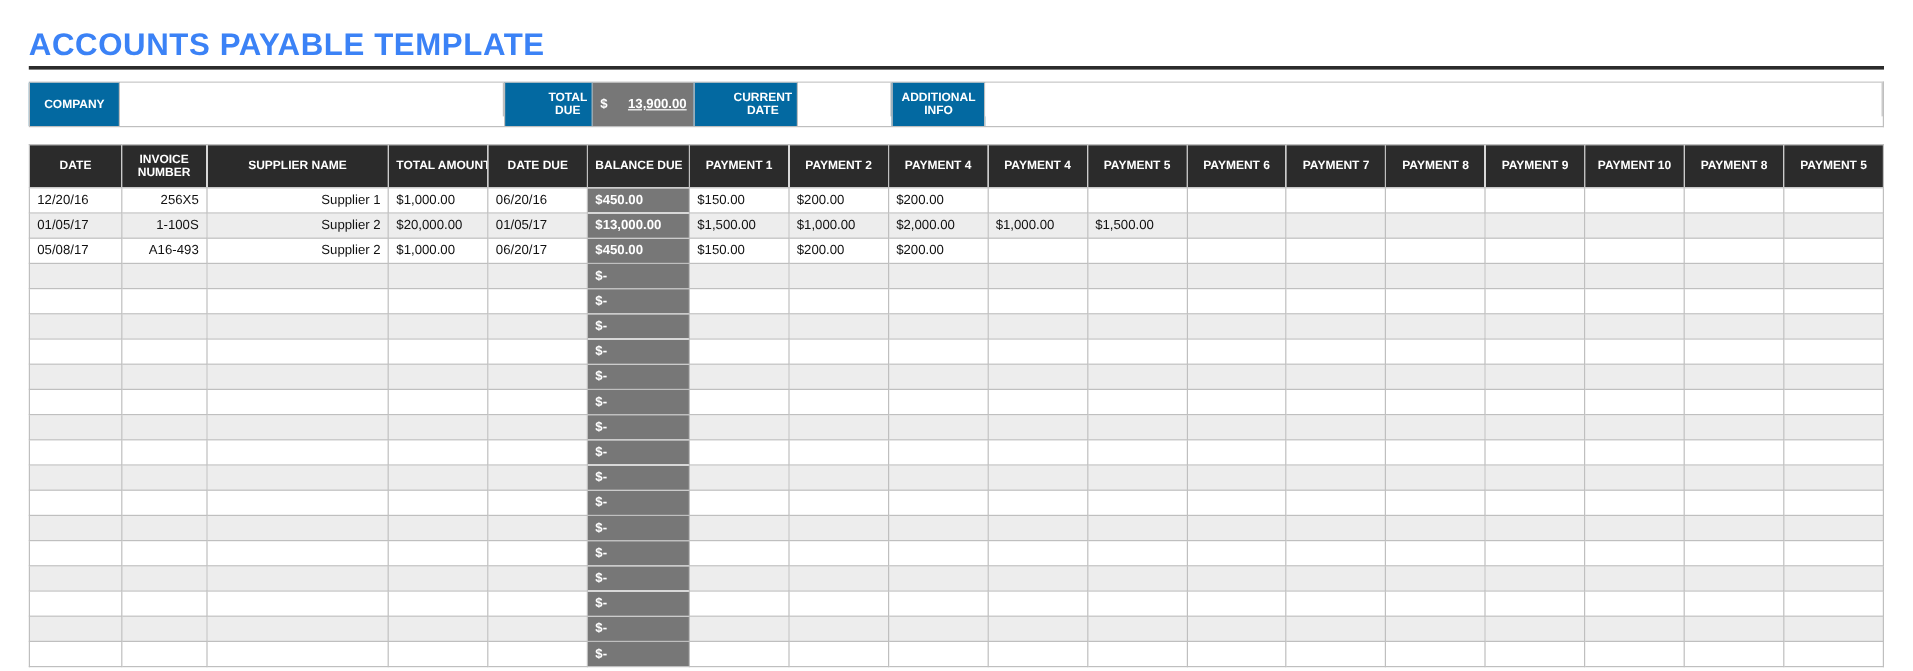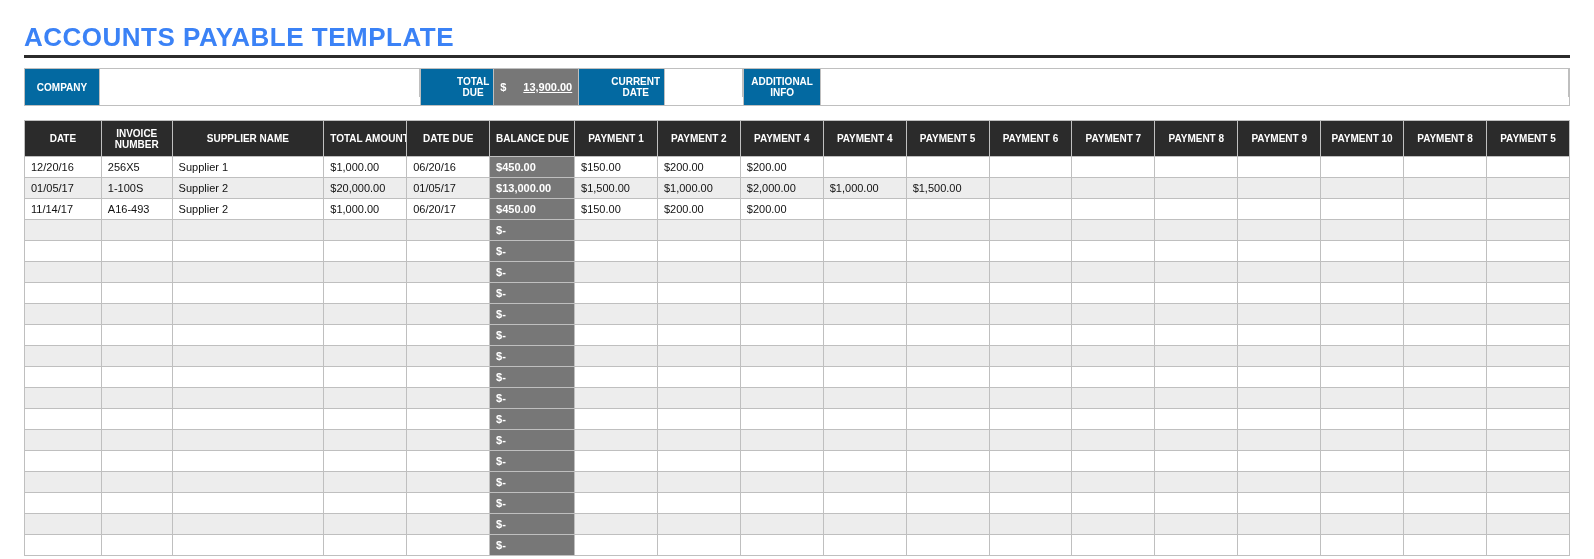--- a/index.html
+++ b/index.html
@@ -92,21 +92,21 @@
     background: #2b2b2b;
     color: #fff;
     font-size: 10px;
     font-weight: 700;
     text-align: center;
     height: 36px;
     line-height: 1.1;
   }
   td { color: #111; }
   td.center { text-align: left; }
-  td.left   { text-align: left; }
+  td.left   { text-align: right; }
 
   .money {
     display: flex;
     align-items: center;
     width: 100%;
     height: 100%;
   }
   .money .sym { flex: 0 0 auto; }
   .money .num { flex: 1; }
 
@@ -288,21 +288,21 @@
         </td>
         <td></td>
         <td></td>
         <td></td>
         <td></td>
         <td></td>
         <td></td>
         <td></td>
       </tr>
       <tr>
-        <td class="center">11/14/17</td>
+        <td class="center">05/08/17</td>
         <td class="left">A16-493</td>
         <td class="left">Supplier 2</td>
         <td>
           <div class="money">
             <span class="sym">$</span>
             <span class="num">1,000.00</span>
           </div>
         </td>
         <td class="center">06/20/17</td>
         <td class="balance">

